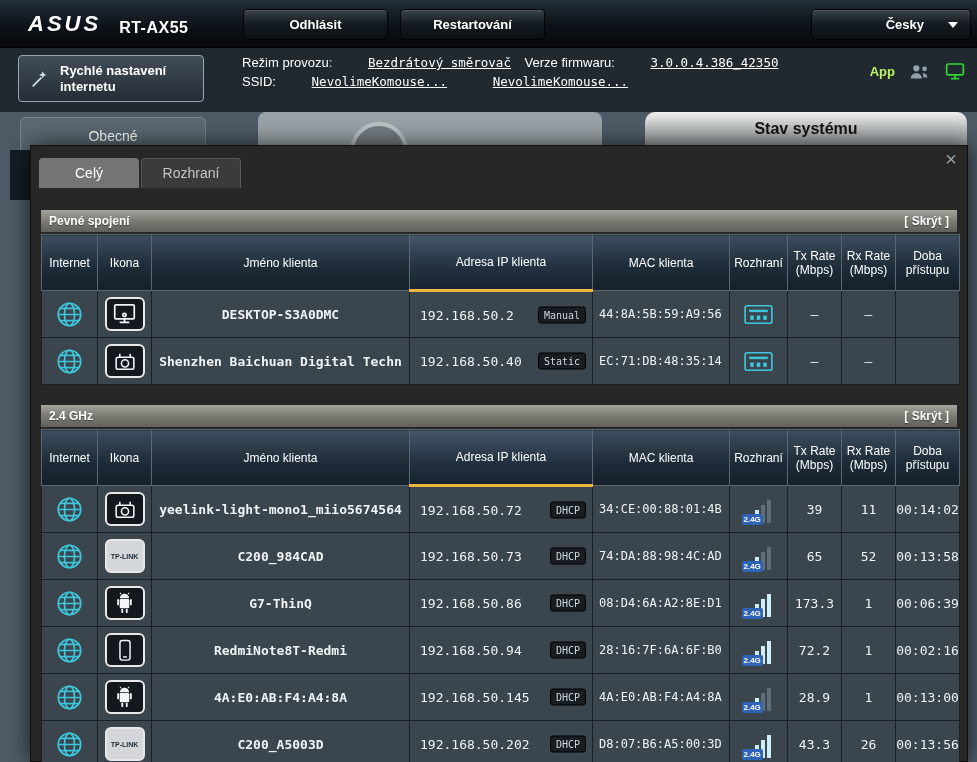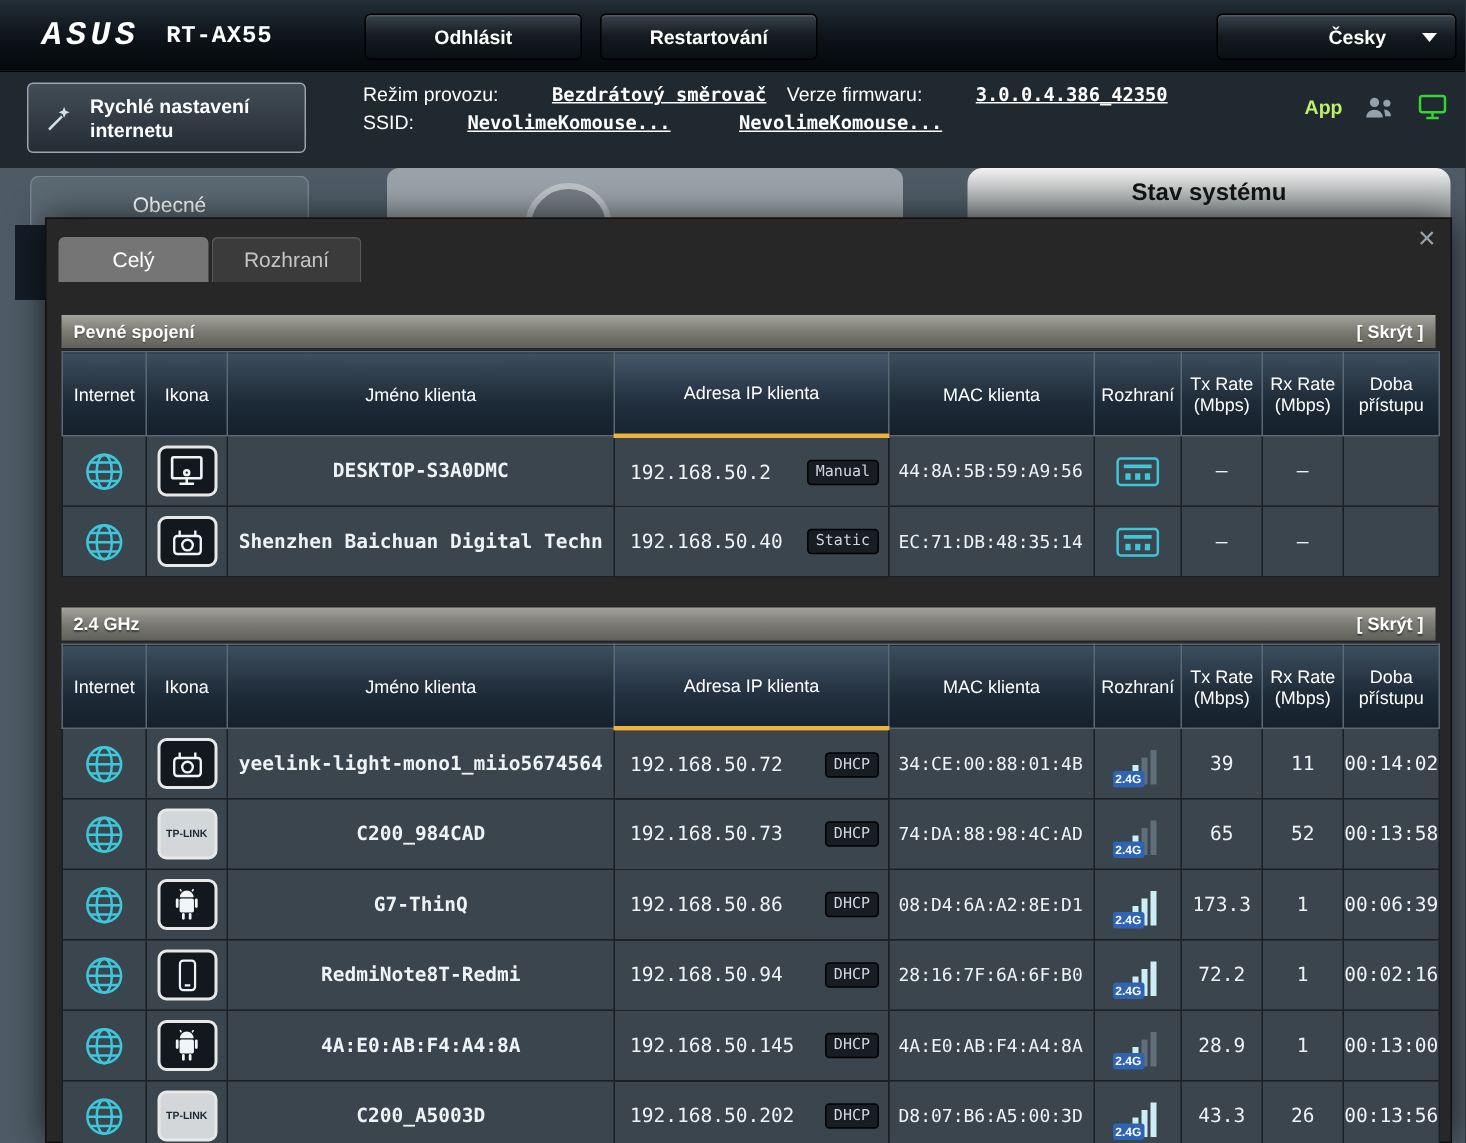--- a/index.html
+++ b/index.html
@@ -3,41 +3,41 @@
 <meta charset="utf-8">
 <style>
   *{margin:0;padding:0;box-sizing:border-box;}
   html,body{background:#2b333a;}
   body{font-family:"Liberation Sans",sans-serif;}
   .page{position:relative;width:977px;height:762px;overflow:hidden;background:#4e5b66;}
 
   
   .topbar{position:absolute;top:0;left:0;width:977px;height:48px;
     background:linear-gradient(180deg,#232e38 0%,#0c1218 55%,#05080b 100%);border-bottom:1px solid #000;z-index:3;}
-  .brand{position:absolute;left:28px;top:11px;display:flex;align-items:center;gap:18px;font-family:Liberation Mono, monospace;}
+  .brand{position:absolute;left:28px;top:11px;display:flex;align-items:flex-end;gap:18px;}
   .asus{color:#fff;font-style:italic;font-weight:bold;font-size:22px;letter-spacing:3px;}
   .model{color:#fff;font-weight:bold;font-size:16px;letter-spacing:.5px;}
   .top-btn{position:absolute;top:9px;height:31px;border:1px solid #000;border-radius:4px;color:#fff;
     font-weight:bold;font-size:13px;text-align:center;line-height:29px;cursor:pointer;
     background:linear-gradient(180deg,#39434c 0%,#141b21 48%,#0a0f13 100%);box-shadow:inset 0 1px 0 #4e5962;}
   #btn-logout{left:243px;width:145px;}
   #btn-reboot{left:400px;width:145px;}
   .lang{position:absolute;right:6px;top:9px;width:160px;height:31px;border:1px solid #000;border-radius:4px;
     background:linear-gradient(180deg,#39434c 0%,#141b21 48%,#0a0f13 100%);box-shadow:inset 0 1px 0 #4e5962;
     display:flex;align-items:center;justify-content:flex-end;gap:24px;padding:0 12px;color:#fff;font-weight:bold;font-size:13px;cursor:pointer;}
   .tri{width:0;height:0;border-left:5px solid transparent;border-right:5px solid transparent;border-top:6px solid #fff;}
 
   
   .infobar{position:absolute;top:48px;left:0;width:977px;height:64px;background:#202930;z-index:3;}
   .quick-btn{position:absolute;left:18px;top:7px;width:186px;height:47px;border:1px solid #9aa6b0;border-radius:4px;
     background:linear-gradient(180deg,#434d57 0%,#242d35 100%);display:flex;align-items:center;gap:9px;
     padding:0 10px;color:#fff;font-weight:bold;font-size:13px;line-height:1.2;cursor:pointer;}
   .info-text{position:absolute;left:242px;top:5px;color:#fff;font-size:13px;line-height:19px;}
   .info-text .lbl{color:#fff;}
-  .info-text a{color:#fff;font-weight:bold;text-decoration:underline;cursor:pointer;margin-right:10px;font-family:"DejaVu Sans Mono",monospace;font-size:12.5px;padding-left:32px;}
+  .info-text a{color:#fff;font-weight:normal;text-decoration:underline;cursor:pointer;margin-right:10px;font-family:"DejaVu Sans Mono",monospace;font-size:12.5px;padding-left:32px;}
   .ib-right{position:absolute;right:12px;top:14px;display:flex;align-items:center;gap:14px;}
   .app-label{color:#bef264;font-weight:bold;font-size:13px;cursor:pointer;}
 
   
   .sidebar-tab{position:absolute;left:20px;top:117px;width:186px;height:40px;background:#5b6973;border:1px solid #77858f;border-bottom:none;
     border-radius:6px 6px 0 0;color:#fff;font-size:14px;text-align:center;line-height:36px;z-index:1;cursor:pointer;}
   .sidebar-stub{position:absolute;left:10px;top:150px;width:24px;height:50px;background:#141d26;z-index:1;}
   .map-top{position:absolute;left:258px;top:112px;width:344px;height:46px;background:#99a2a8;border-radius:8px 8px 0 0;z-index:1;}
   .map-circle{position:absolute;left:92px;top:10px;width:58px;height:58px;border-radius:50%;background:#757d82;border:4px solid #bcc3c7;}
   .status-head{position:absolute;left:645px;top:112px;width:322px;height:34px;z-index:1;

